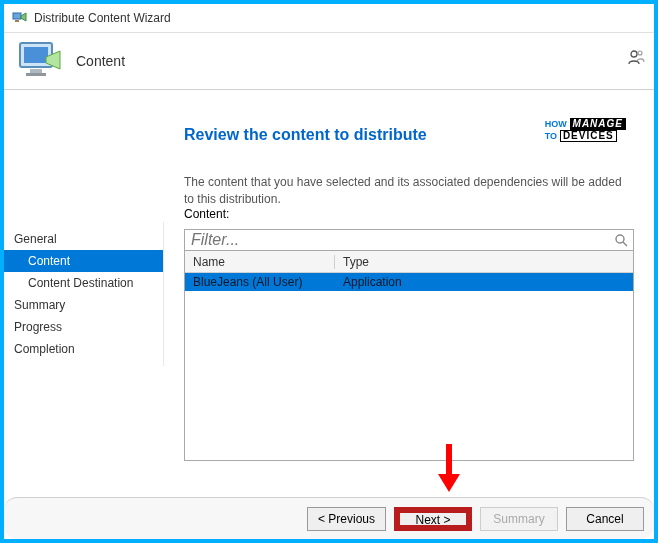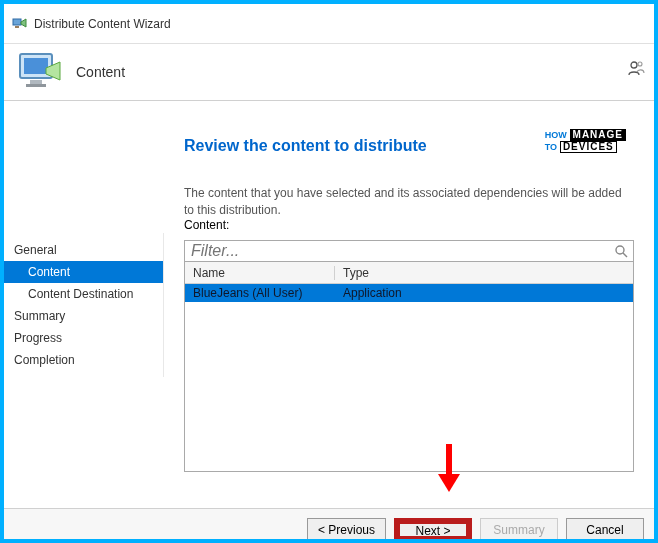--- a/index.html
+++ b/index.html
@@ -7,21 +7,21 @@
       font-family: "Segoe UI", Tahoma, sans-serif;
       font-size: 12px;
       background: #fff;
       width: 658px;
       height: 543px;
       border: 4px solid #00b0ff;
       position: relative;
       overflow: hidden;
     }
     .titlebar {
-      height: 40px;
+      height: 29px;
       border-bottom: 1px solid #e0e0e0;
       display: flex;
       align-items: center;
       padding: 0 8px;
       background: #fff;
     }
     .titlebar-icon {
       width: 16px; height: 16px;
       margin-right: 6px;
       display: inline-block;
@@ -78,20 +78,21 @@
       font-weight: bold;
       font-family: Arial, sans-serif;
       font-size: 10px;
       line-height: 1;
       text-align: left;
     }
     .watermark .how { color: #0078d7; font-size: 9px; }
     .watermark .manage {
       background: #000; color: #fff; padding: 1px 3px; display: inline-block;
       letter-spacing: 1px;
+      font-style: italic;
     }
     .watermark .to { color: #0078d7; font-size: 9px; }
     .watermark .devices { letter-spacing: 1px; display:inline-block; border:1px solid #000; padding:0 2px; }
 
     .section-heading {
       color: #0066cc;
       font-size: 16px;
       margin-bottom: 30px;
     }
     .description {
@@ -151,20 +152,21 @@
 
     .footer {
       height: 42px;
       border-top: 1px solid #d0d0d0;
       display: flex;
       align-items: center;
       justify-content: flex-end;
       padding: 4px 10px;
       gap: 8px;
       background: #f7f7f7;
+      border-radius: 13px;
     }
     .btn {
       min-width: 78px;
       height: 24px;
       border: 1px solid #999;
       background: #efefef;
       font-size: 12px;
       cursor: pointer;
       padding: 0 10px;
     }

